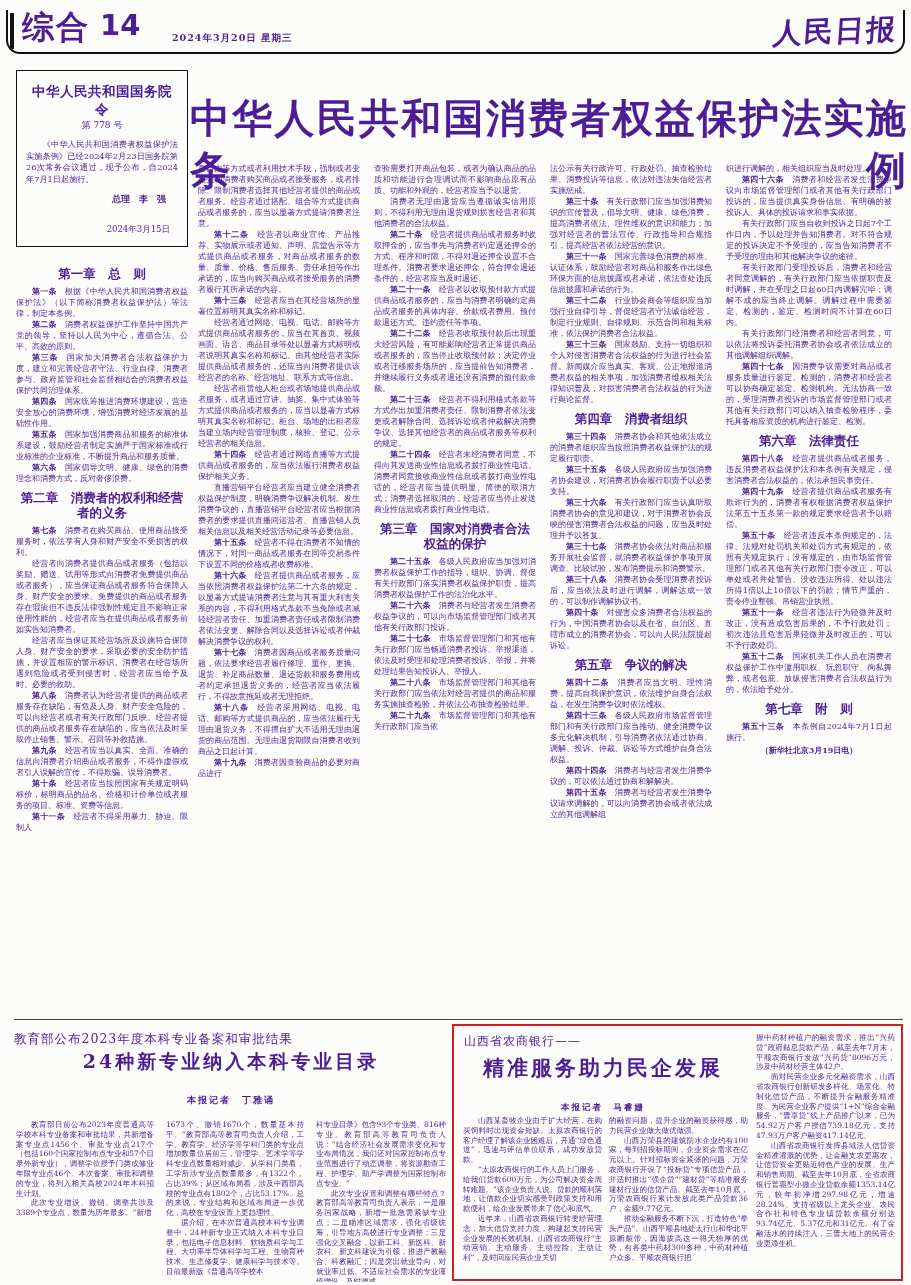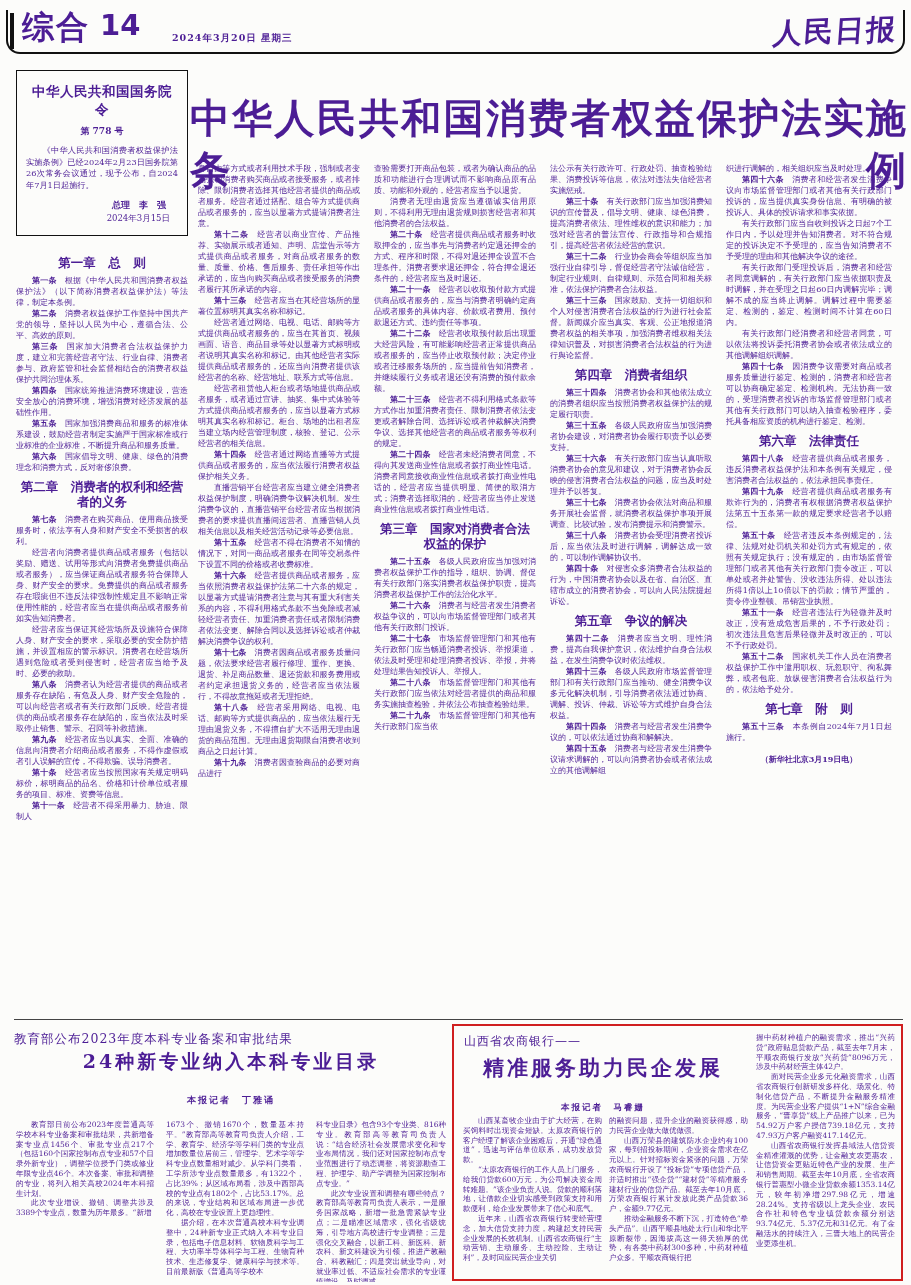--- a/index.html
+++ b/index.html
@@ -21,30 +21,30 @@
   .reg-headline{position:absolute;left:190px;top:92px;width:716px;font-family:"DejaVu Sans",sans-serif;
                 font-size:40px;font-weight:900;text-align:justify;text-align-last:justify;line-height:52px;}
   .colbody{text-align:justify;overflow:hidden;font-size:8px;line-height:11px;}
   .reg-col{position:absolute;top:163px;width:162px;height:856px;}
   .col-c2{left:198px}.col-c3{left:374px}.col-c4{left:550px}.col-c5{left:726px;width:166px}
   .col-c1{position:absolute;left:16px;top:70px;width:172px;height:766px;overflow:hidden;}
   .c1-list{margin-top:13px;}
   
   .decree{border:1.5px solid #111;padding:8px 9px 10px;background:#fcfcfa;}
   .decree-title{text-align:center;font-size:13.5px;font-weight:900;letter-spacing:.5px;margin-top:4px;}
-  .decree-no{text-align:center;font-size:9px;font-weight:700;margin-top:6px;}
+  .decree-no{text-align:center;font-size:9px;font-weight:400;margin-top:0;}
   .decree-body{font-size:8.2px;line-height:11.5px;text-indent:2em;text-align:justify;margin-top:7px;}
   .decree-sign{text-align:right;padding-right:12px;font-size:9px;font-weight:700;margin-top:8px;}
-  .decree-date{text-align:right;padding-right:8px;font-size:8.5px;margin-top:1px;}
+  .decree-date{text-align:right;padding-right:8px;font-size:8.5px;margin-top:18px;}
   
   .para{margin:0;}
   .ind{text-indent:2em;}
   .chap{font-weight:700;text-align:center;font-size:12.5px;line-height:15px;margin:6px 0 5px;
         font-family:"DejaVu Sans",sans-serif;}
-  .credit{text-align:center;font-weight:700;margin-top:11px;}
+  .credit{text-align:center;font-weight:700;margin-top:2px;}
   .para b{font-family:"DejaVu Sans",sans-serif;font-weight:700;}
   
   .bottom-rule{position:absolute;left:14px;top:1019px;width:889px;border-top:1.2px solid #444;}
   .edu-kicker{position:absolute;left:14px;top:1031px;width:434px;text-align:left;
               font-size:12.5px;letter-spacing:1px;}
   .edu-headline{position:absolute;left:14px;top:1049px;width:434px;text-align:center;
                 font-size:19px;font-weight:900;letter-spacing:3px;}
   .edu-byline{position:absolute;left:14px;top:1094px;width:434px;text-align:center;
               font-size:9px;font-weight:700;letter-spacing:2px;}
   .edu-col{position:absolute;top:1120px;height:162px;font-size:7.5px;line-height:9.8px;}
@@ -128,20 +128,21 @@
       <div class="chap">第三章　国家对消费者合法权益的保护</div>
       <div class="para ind"><b>第二十五条　</b>各级人民政府应当加强对消费者权益保护工作的指导，组织、协调、督促有关行政部门落实消费者权益保护职责，提高消费者权益保护工作的法治化水平。</div>
       <div class="para ind"><b>第二十六条　</b>消费者与经营者发生消费者权益争议的，可以向市场监督管理部门或者其他有关行政部门投诉。</div>
       <div class="para ind"><b>第二十七条　</b>市场监督管理部门和其他有关行政部门应当畅通消费者投诉、举报渠道，依法及时受理和处理消费者投诉、举报，并将处理结果告知投诉人、举报人。</div>
       <div class="para ind"><b>第二十八条　</b>市场监督管理部门和其他有关行政部门应当依法对经营者提供的商品和服务实施抽查检验，并依法公布抽查检验结果。</div>
       <div class="para ind"><b>第二十九条　</b>市场监督管理部门和其他有关行政部门应当依</div>
     </div>
   <div class="colbody reg-col col-c4">
       <div class="para">法公示有关行政许可、行政处罚、抽查检验结果、消费投诉等信息，依法对违法失信经营者实施惩戒。</div>
       <div class="para ind"><b>第三十条　</b>有关行政部门应当加强消费知识的宣传普及，倡导文明、健康、绿色消费，提高消费者依法、理性维权的意识和能力；加强对经营者的普法宣传、行政指导和合规指引，提高经营者依法经营的意识。</div>
+      <div class="para ind"><b>第三十一条　</b>国家完善绿色消费的标准、认证体系，鼓励经营者对商品和服务作出绿色环保方面的信息披露或者承诺，依法查处违反信息披露和承诺的行为。</div>
       <div class="para ind"><b>第三十二条　</b>行业协会商会等组织应当加强行业自律引导，督促经营者守法诚信经营，制定行业规则、自律规则、示范合同和相关标准，依法保护消费者合法权益。</div>
       <div class="para ind"><b>第三十三条　</b>国家鼓励、支持一切组织和个人对侵害消费者合法权益的行为进行社会监督。新闻媒介应当真实、客观、公正地报道消费者权益的相关事项，加强消费者维权相关法律知识普及，对损害消费者合法权益的行为进行舆论监督。</div>
       <div class="chap">第四章　消费者组织</div>
       <div class="para ind"><b>第三十四条　</b>消费者协会和其他依法成立的消费者组织应当按照消费者权益保护法的规定履行职责。</div>
       <div class="para ind"><b>第三十五条　</b>各级人民政府应当加强消费者协会建设，对消费者协会履行职责予以必要支持。</div>
       <div class="para ind"><b>第三十六条　</b>有关行政部门应当认真听取消费者协会的意见和建议，对于消费者协会反映的侵害消费者合法权益的问题，应当及时处理并予以答复。</div>
       <div class="para ind"><b>第三十七条　</b>消费者协会依法对商品和服务开展社会监督，就消费者权益保护事项开展调查、比较试验，发布消费提示和消费警示。</div>
       <div class="para ind"><b>第三十八条　</b>消费者协会受理消费者投诉后，应当依法及时进行调解，调解达成一致的，可以制作调解协议书。</div>
       <div class="para ind"><b>第四十条　</b>对侵害众多消费者合法权益的行为，中国消费者协会以及在省、自治区、直辖市成立的消费者协会，可以向人民法院提起诉讼。</div>
       <div class="chap">第五章　争议的解决</div>

